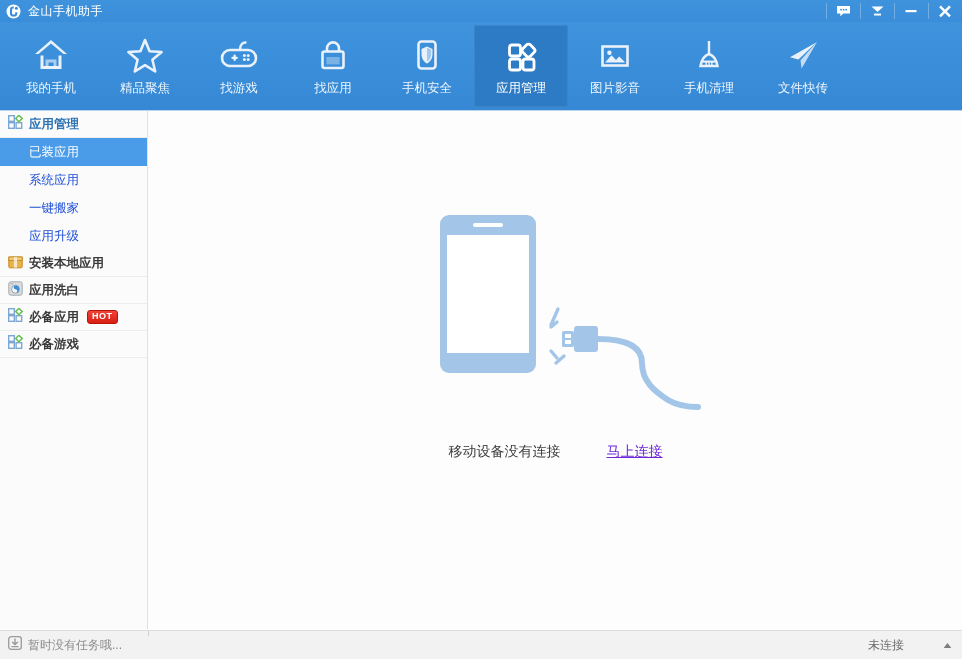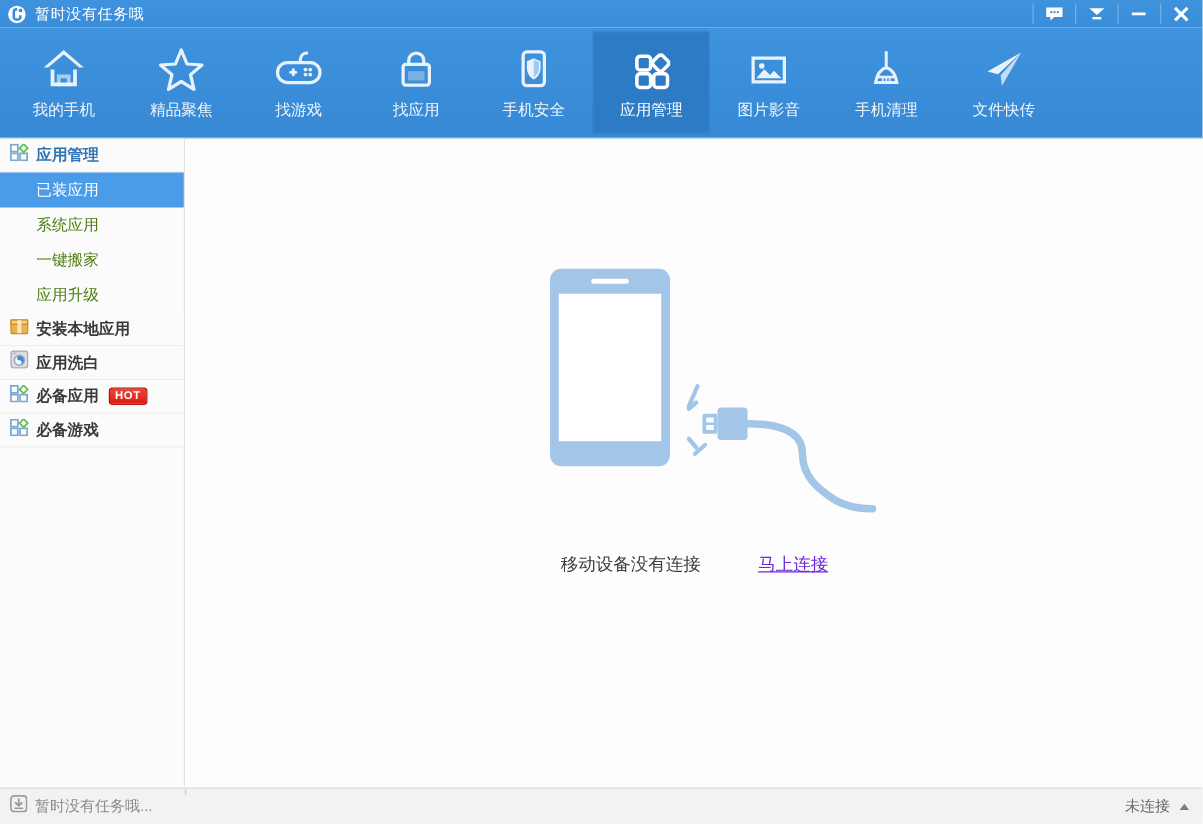--- a/index.html
+++ b/index.html
@@ -76,21 +76,21 @@
     border-bottom: 1px solid #ededed;
     background: #fbfbfb;
     cursor: pointer;
   }
   .side-group-head .sg-label {
     font-size: 12.5px; color: #2f74b5; margin-left: 6px; font-weight: bold;
   }
   .side-group-head .sg-label.dark { color: #3a3a3a; }
   .side-sub {
     height: 28px; display: flex; align-items: center;
-    padding-left: 29px; font-size: 12.5px; color: #4d7c0f;
+    padding-left: 29px; font-size: 12.5px; color: #1d4ed8;
     cursor: pointer;
   }
   .side-sub.selected {
     background: #4a9be8; color: #ffffff;
   }
   .hot-badge {
     margin-left: 8px;
     background: linear-gradient(180deg,#f2443a 0%, #d81e12 100%);
     color: #fff; font-size: 9px; font-weight: bold;
     padding: 1px 4px 2px 4px; border-radius: 3px;
@@ -118,39 +118,39 @@
   }
 
   
   #statusbar {
     position: absolute; left: 0; top: 630px; width: 962px; height: 29px;
     background: #f2f2f2; border-top: 1px solid #dcdcdc;
     display: flex; align-items: center;
   }
   #status-task { display: flex; align-items: center; margin-left: 8px; cursor: pointer; }
   #status-task-label { font-size: 12px; color: #8b8b8b; margin-left: 6px; }
-  #status-right { margin-left: auto; display: flex; align-items: center; margin-right: 10px; cursor: pointer; }
+  #status-right { margin-left: auto; display: flex; align-items: center; margin-right: 10px; cursor: pointer; gap: 32px; }
   #connection-status-label { font-size: 12px; color: #6b6b6b; }
   #connection-caret { margin-left: 7px; display: flex; align-items: center; }
   #statusbar-divider {
     position: absolute; left: 148px; top: 0; width: 1px; height: 5px; background: #d0d0d0;
   }
 </style>
 </head>
 <body>
 
 <div id="titlebar">
   <div id="app-logo">
     <svg width="15" height="15" viewBox="0 0 15 15">
       <circle cx="7.5" cy="7.5" r="7" fill="#ffffff"></circle>
       <path d="M4 5.3c0-1.6 1.3-2.9 2.9-2.9h.8v2.1h-.8c-.44 0-.8.36-.8.8v4.4c0 .44.36.8.8.8h1.5c.44 0 .8-.36.8-.8V8.2h2.1v1.5c0 1.6-1.3 2.9-2.9 2.9H6.9C5.3 12.6 4 11.3 4 9.7V5.3z" fill="#3a8ed9"></path>
       <circle cx="10.4" cy="4.3" r="1.5" fill="#3a8ed9"></circle>
     </svg>
   </div>
-  <div id="app-title">暂时没有任务哦</div>
+  <div id="app-title">金山手机助手</div>
 
   <div class="wbtns">
     <div class="wbtn">
       <svg width="15" height="12" viewBox="0 0 15 12">
         <path d="M1 1h13v7.5H7.5L4.3 11.3V8.5H1z" fill="#ffffff"></path>
         <circle cx="5" cy="4.7" r="0.9" fill="#3a8ed9"></circle>
         <circle cx="7.6" cy="4.7" r="0.9" fill="#3a8ed9"></circle>
         <circle cx="10.2" cy="4.7" r="0.9" fill="#3a8ed9"></circle>
       </svg>
     </div>

